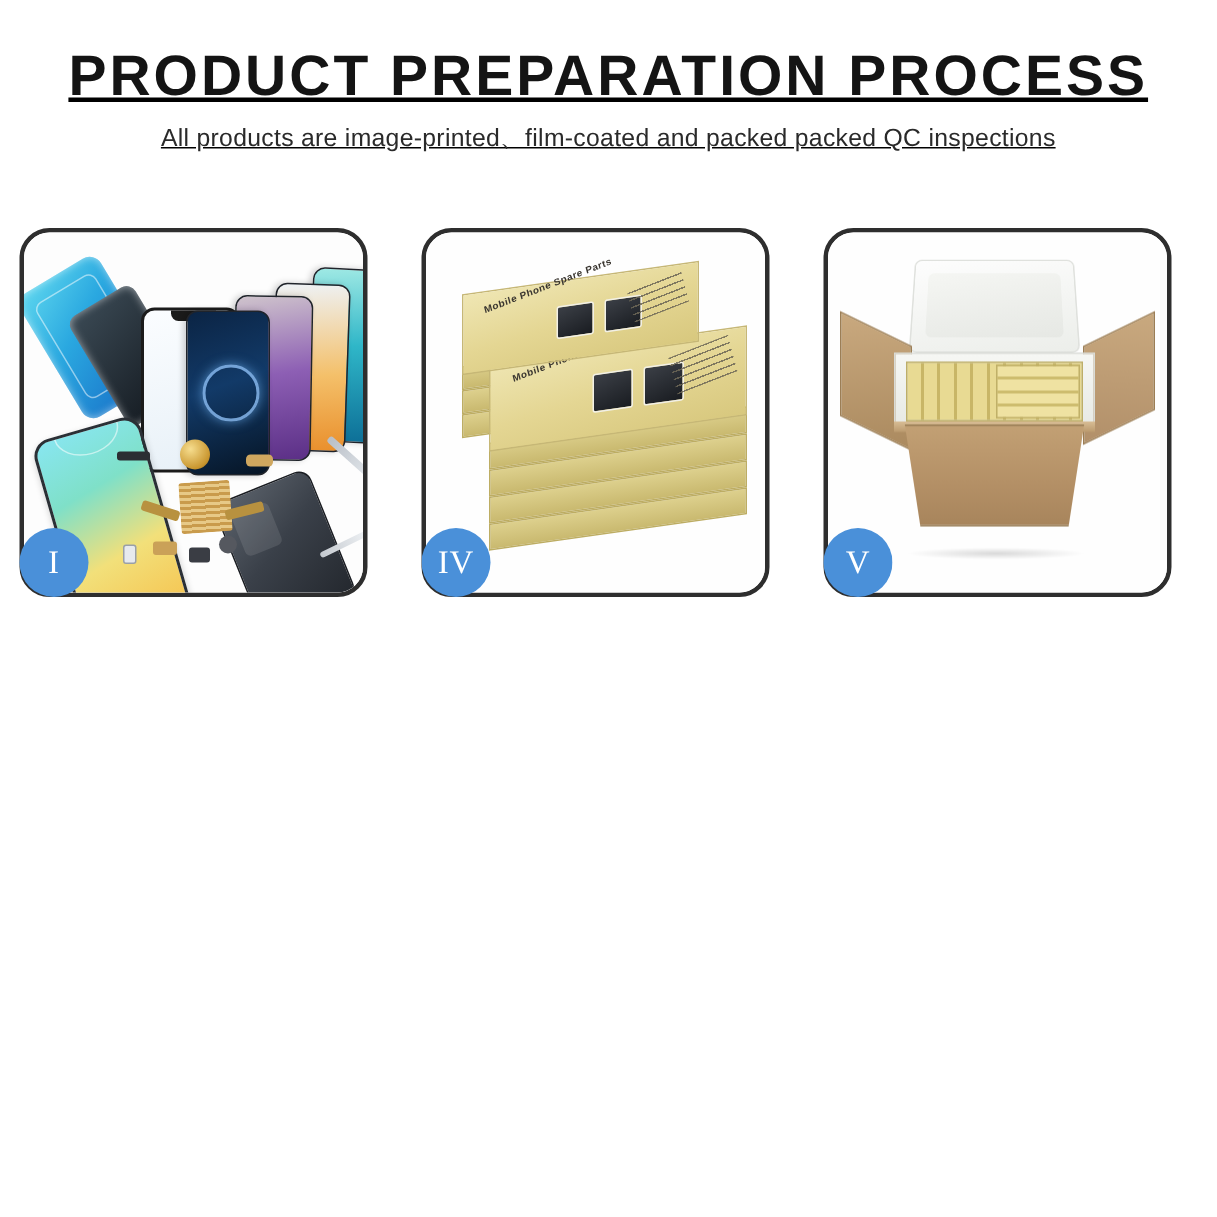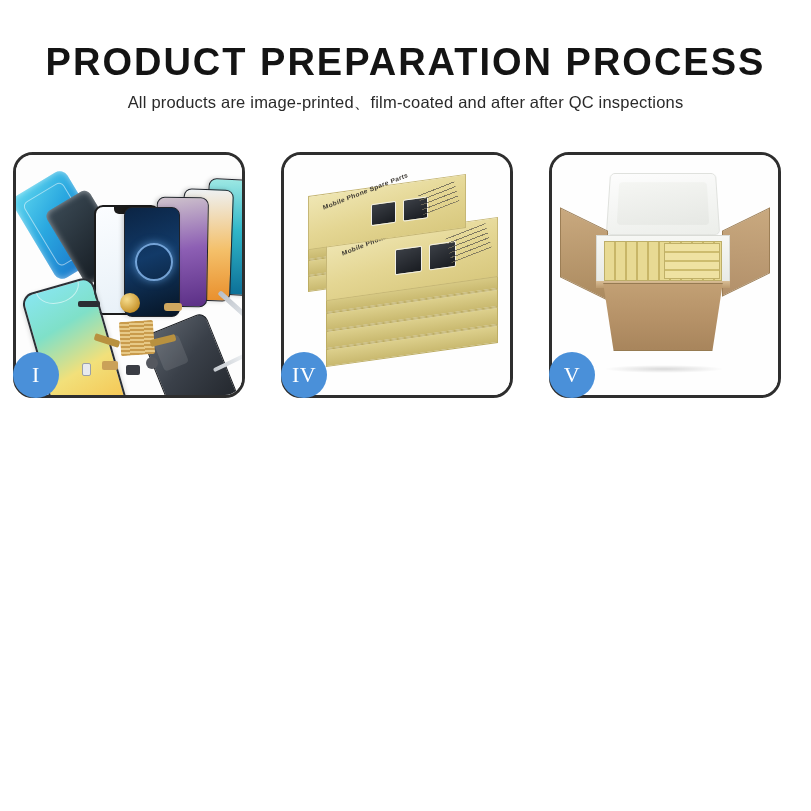--- a/index.html
+++ b/index.html
@@ -6,21 +6,21 @@
   html,body{ width:811px; height:811px; }
   body{
     background:#ffffff;
     font-family:"Liberation Sans", sans-serif;
     overflow:hidden;
   }
 
   .page{ position:relative; width:811px; height:811px; background:#fff; }
 
   
-  .header{ width:100%; text-align:center; padding-top:40px; }
+  .header{ width:100%; text-align:center; padding-top:29px;text-decoration:underline; }
   .title{
     font-size:38px; font-weight:bold; color:#141414;
     letter-spacing:2.0px; line-height:44px; white-space:nowrap;
   }
   .subtitle{
     margin-top:8px; font-size:16.5px; color:#2a2a2a;
     letter-spacing:.2px; white-space:nowrap;
   }
 
   
@@ -378,21 +378,21 @@
     background:radial-gradient(ellipse at center, rgba(0,0,0,.13), rgba(0,0,0,0) 70%);
   }
 </style>
 </head>
 <body>
 
 <div class="page">
 
   <div class="header">
     <div class="title">PRODUCT PREPARATION PROCESS</div>
-    <div class="subtitle">All products are image-printed、film-coated and after after QC inspections</div>
+    <div class="subtitle">All products are image-printed、film-coated and packed packed QC inspections</div>
   </div>
 
   <div class="grid">
 
     <div class="panel">
       <div class="panel-inner p1">
         <div class="sp-prot a"></div>
         <div class="sp-prot b"></div>
         <div class="glassplate"></div>
         <div class="fanphone fp4"></div>

